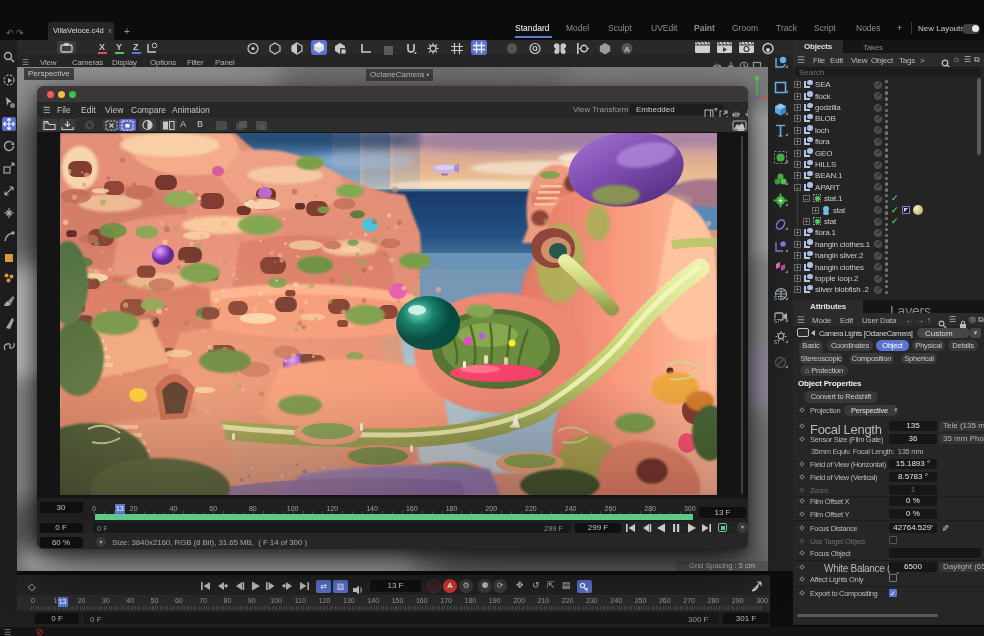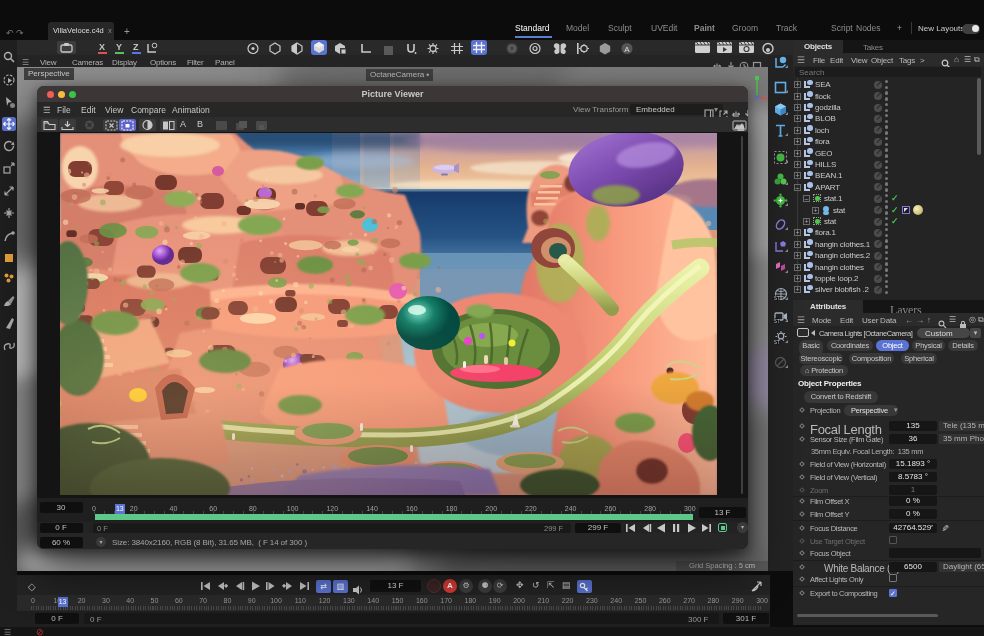--- a/index.html
+++ b/index.html
@@ -79,21 +79,21 @@
   <div class="abs" style="left:124px;top:26px;color:#999;font-size:10px;">+</div>
   <div class="abs" style="left:6px;top:28px;color:#777;font-size:9px;">↶&nbsp;↷</div>
   <div class="abs laytab" id="stdtab" style="left:515px;">Standard</div>
   <div class="abs" id="stdu"></div>
   <div class="abs laytab" style="left:566px;">Model</div>
   <div class="abs laytab" style="left:608px;">Sculpt</div>
   <div class="abs laytab" style="left:651px;">UVEdit</div>
   <div class="abs laytab" style="left:694px;font-weight:bold;">Paint</div>
   <div class="abs laytab" style="left:732px;">Groom</div>
   <div class="abs laytab" style="left:776px;">Track</div>
-  <div class="abs laytab" style="left:814px;margin-left:17px;">Script</div>
+  <div class="abs laytab" style="left:814px;">Script</div>
   <div class="abs laytab" style="left:856px;">Nodes</div>
   <div class="abs laytab" style="left:897px;color:#aaa;">+</div>
   <div class="abs" style="left:911px;top:22px;width:1px;height:12px;background:#3a3a3a;"></div>
   <div class="abs" style="left:918px;top:23.5px;font-size:8px;color:#ccc;">New Layouts</div>
   <div class="abs" style="left:962px;top:23.5px;width:18px;height:10px;border-radius:5px;background:#3f3f3f;"></div>
   <div class="abs" style="left:972px;top:25px;width:7px;height:7px;border-radius:50%;background:#e8e8e8;"></div>
 
   <div class="abs" id="toolbar"></div>
   <div class="abs" id="mainicons" style="left:0;top:0;width:984px;height:0;">
       <div class="abs" style="left:57px;top:41px;width:19px;height:13px;background:#3d3d3d;border-radius:2px;"><svg width="19" height="13">
@@ -539,21 +539,21 @@
         <div class="abs" style="left:11px;top:162.79999999999998px;width:6px;height:7px;border-left:2px solid #b9c4de;border-bottom:2px solid #b9c4de;"></div>
         <div class="abs" style="left:14px;top:161.29999999999998px;width:5.5px;height:5.5px;border-radius:50%;background:#a9c0e8;"></div>
         <div class="abs" style="left:22px;top:161.79999999999998px;color:#c9c9c9;font-size:8px;letter-spacing:-0.2px;white-space:nowrap;">hangin clothes.1</div>
         <div class="abs" style="left:81px;top:162.29999999999998px;width:8px;height:8px;border-radius:50%;background:#4c4c4c;"></div>
         <div class="abs" style="left:82.5px;top:164.29999999999998px;width:6px;height:1px;background:#2a2a2a;transform:rotate(-45deg);"></div>
         <div class="abs" style="left:91.5px;top:161.29999999999998px;width:3.5px;height:3.5px;border-radius:50%;background:#777;"></div>
         <div class="abs" style="left:91.5px;top:167.29999999999998px;width:3.5px;height:3.5px;border-radius:50%;background:#777;"></div>
         <div class="abs" style="left:1px;top:174.2px;width:7px;height:7px;border:1px solid #6a6a6a;color:#aaa;font-size:7px;line-height:5px;text-align:center;">+</div>
         <div class="abs" style="left:11px;top:174.2px;width:6px;height:7px;border-left:2px solid #b9c4de;border-bottom:2px solid #b9c4de;"></div>
         <div class="abs" style="left:14px;top:172.7px;width:5.5px;height:5.5px;border-radius:50%;background:#a9c0e8;"></div>
-        <div class="abs" style="left:22px;top:173.2px;color:#c9c9c9;font-size:8px;letter-spacing:-0.2px;white-space:nowrap;">hangin clothes.2</div>
+        <div class="abs" style="left:22px;top:173.2px;color:#c9c9c9;font-size:8px;letter-spacing:-0.2px;white-space:nowrap;">hangin silver.2</div>
         <div class="abs" style="left:81px;top:173.7px;width:8px;height:8px;border-radius:50%;background:#4c4c4c;"></div>
         <div class="abs" style="left:82.5px;top:175.7px;width:6px;height:1px;background:#2a2a2a;transform:rotate(-45deg);"></div>
         <div class="abs" style="left:91.5px;top:172.7px;width:3.5px;height:3.5px;border-radius:50%;background:#777;"></div>
         <div class="abs" style="left:91.5px;top:178.7px;width:3.5px;height:3.5px;border-radius:50%;background:#777;"></div>
         <div class="abs" style="left:1px;top:185.6px;width:7px;height:7px;border:1px solid #6a6a6a;color:#aaa;font-size:7px;line-height:5px;text-align:center;">+</div>
         <div class="abs" style="left:11px;top:185.6px;width:6px;height:7px;border-left:2px solid #b9c4de;border-bottom:2px solid #b9c4de;"></div>
         <div class="abs" style="left:14px;top:184.1px;width:5.5px;height:5.5px;border-radius:50%;background:#a9c0e8;"></div>
         <div class="abs" style="left:22px;top:184.6px;color:#c9c9c9;font-size:8px;letter-spacing:-0.2px;white-space:nowrap;">hangin clothes</div>
         <div class="abs" style="left:81px;top:185.1px;width:8px;height:8px;border-radius:50%;background:#4c4c4c;"></div>
         <div class="abs" style="left:82.5px;top:187.1px;width:6px;height:1px;background:#2a2a2a;transform:rotate(-45deg);"></div>
@@ -574,21 +574,21 @@
         <div class="abs" style="left:81px;top:207.9px;width:8px;height:8px;border-radius:50%;background:#4c4c4c;"></div>
         <div class="abs" style="left:82.5px;top:209.9px;width:6px;height:1px;background:#2a2a2a;transform:rotate(-45deg);"></div>
         <div class="abs" style="left:91.5px;top:206.9px;width:3.5px;height:3.5px;border-radius:50%;background:#777;"></div>
         <div class="abs" style="left:91.5px;top:212.9px;width:3.5px;height:3.5px;border-radius:50%;background:#777;"></div>
       </div>
 
     <div class="abs" style="left:184px;top:38px;width:4px;height:77px;background:#5a5a5a;border-radius:2px;"></div>
 
     <div class="tabbar" style="top:260px;"></div>
     <div class="abs" style="left:0;top:260px;width:70px;height:13px;background:#2b2b2b;color:#e0e0e0;font-size:8px;letter-spacing:-0.2px;font-weight:bold;text-align:center;line-height:13px;">Attributes</div>
-    <div class="abs" style="left:97px;top:262.5px;color:#8a8a8a;font-size:12px;letter-spacing:-0.2px;font-family:Liberation Serif, serif;">Layers</div>
+    <div class="abs" style="left:97px;top:262.5px;color:#8a8a8a;font-size:14px;letter-spacing:-0.2px;">Layers</div>
 
     <div class="abs" style="left:0;top:273px;width:191px;height:13px;background:#2b2b2b;"></div>
     <div class="abs" style="left:4px;top:275px;color:#aaa;font-size:9px;">☰</div>
     <div class="abs txt" style="left:19px;top:275.5px;">Mode</div>
     <div class="abs txt" style="left:47px;top:275.5px;">Edit</div>
     <div class="abs txt" style="left:69px;top:275.5px;">User Data</div>
     <div class="abs" style="left:112px;top:275px;color:#999;font-size:8.5px;">←&nbsp;→&nbsp;↑</div>
     <div class="abs" style="left:145px;top:274.5px;width:9px;height:9px;"><svg width="9" height="9">
           <circle cx="3.5" cy="3.5" r="2.4" fill="none" stroke="#bbb" stroke-width="1.1"></circle>
           <line x1="5.4" y1="5.4" x2="8" y2="8" stroke="#bbb" stroke-width="1.2"></line>
@@ -792,21 +792,20 @@
   <div class="abs" style="left:723px;top:613px;width:46px;height:11px;background:#101010;border-radius:2px;color:#bbb;font-size:8px;text-align:center;line-height:11px;">301 F</div>
   <div class="abs" id="statusbar"></div>
   <div class="abs" style="left:4px;top:628px;color:#888;font-size:8px;">☰</div>
   <div class="abs" style="left:36px;top:627px;color:#c33;font-size:9px;">⊘</div>
 
   <div class="abs" id="pv">
     <div class="abs" id="pvtitle"></div>
     <div class="abs light" style="left:10px;background:#f15e57;"></div>
     <div class="abs light" style="left:21px;background:#f5bc3f;"></div>
     <div class="abs light" style="left:32px;background:#34c648;"></div>
-    <div class="abs" style="left:0;top:3px;width:711px;text-align:center;color:#c8c8c8;font-size:9px;font-weight:bold;">Picture Viewer</div>
     <div class="abs" id="pvmenu"></div>
     <div class="abs pm" style="left:6px;color:#bbb;">☰</div>
     <div class="abs pm" style="left:20px;">File</div>
     <div class="abs pm" style="left:44px;">Edit</div>
     <div class="abs pm" style="left:68px;">View</div>
     <div class="abs pm" style="left:94px;">Compare</div>
     <div class="abs pm" style="left:135px;">Animation</div>
     <div class="abs" style="left:536px;top:19px;color:#9a9a9a;font-size:8px;">View Transform</div>
     <div class="abs" style="left:593px;top:18px;width:93px;height:11px;background:#1d1d1d;border-radius:2px;color:#c8c8c8;font-size:8px;padding:1px 0 0 6px;">Embedded <span style="position:absolute;right:5px;color:#888;">▾</span></div>
     <div class="abs" style="left:667px;top:18.5px;width:11px;height:10px;"><svg width="11" height="10">

